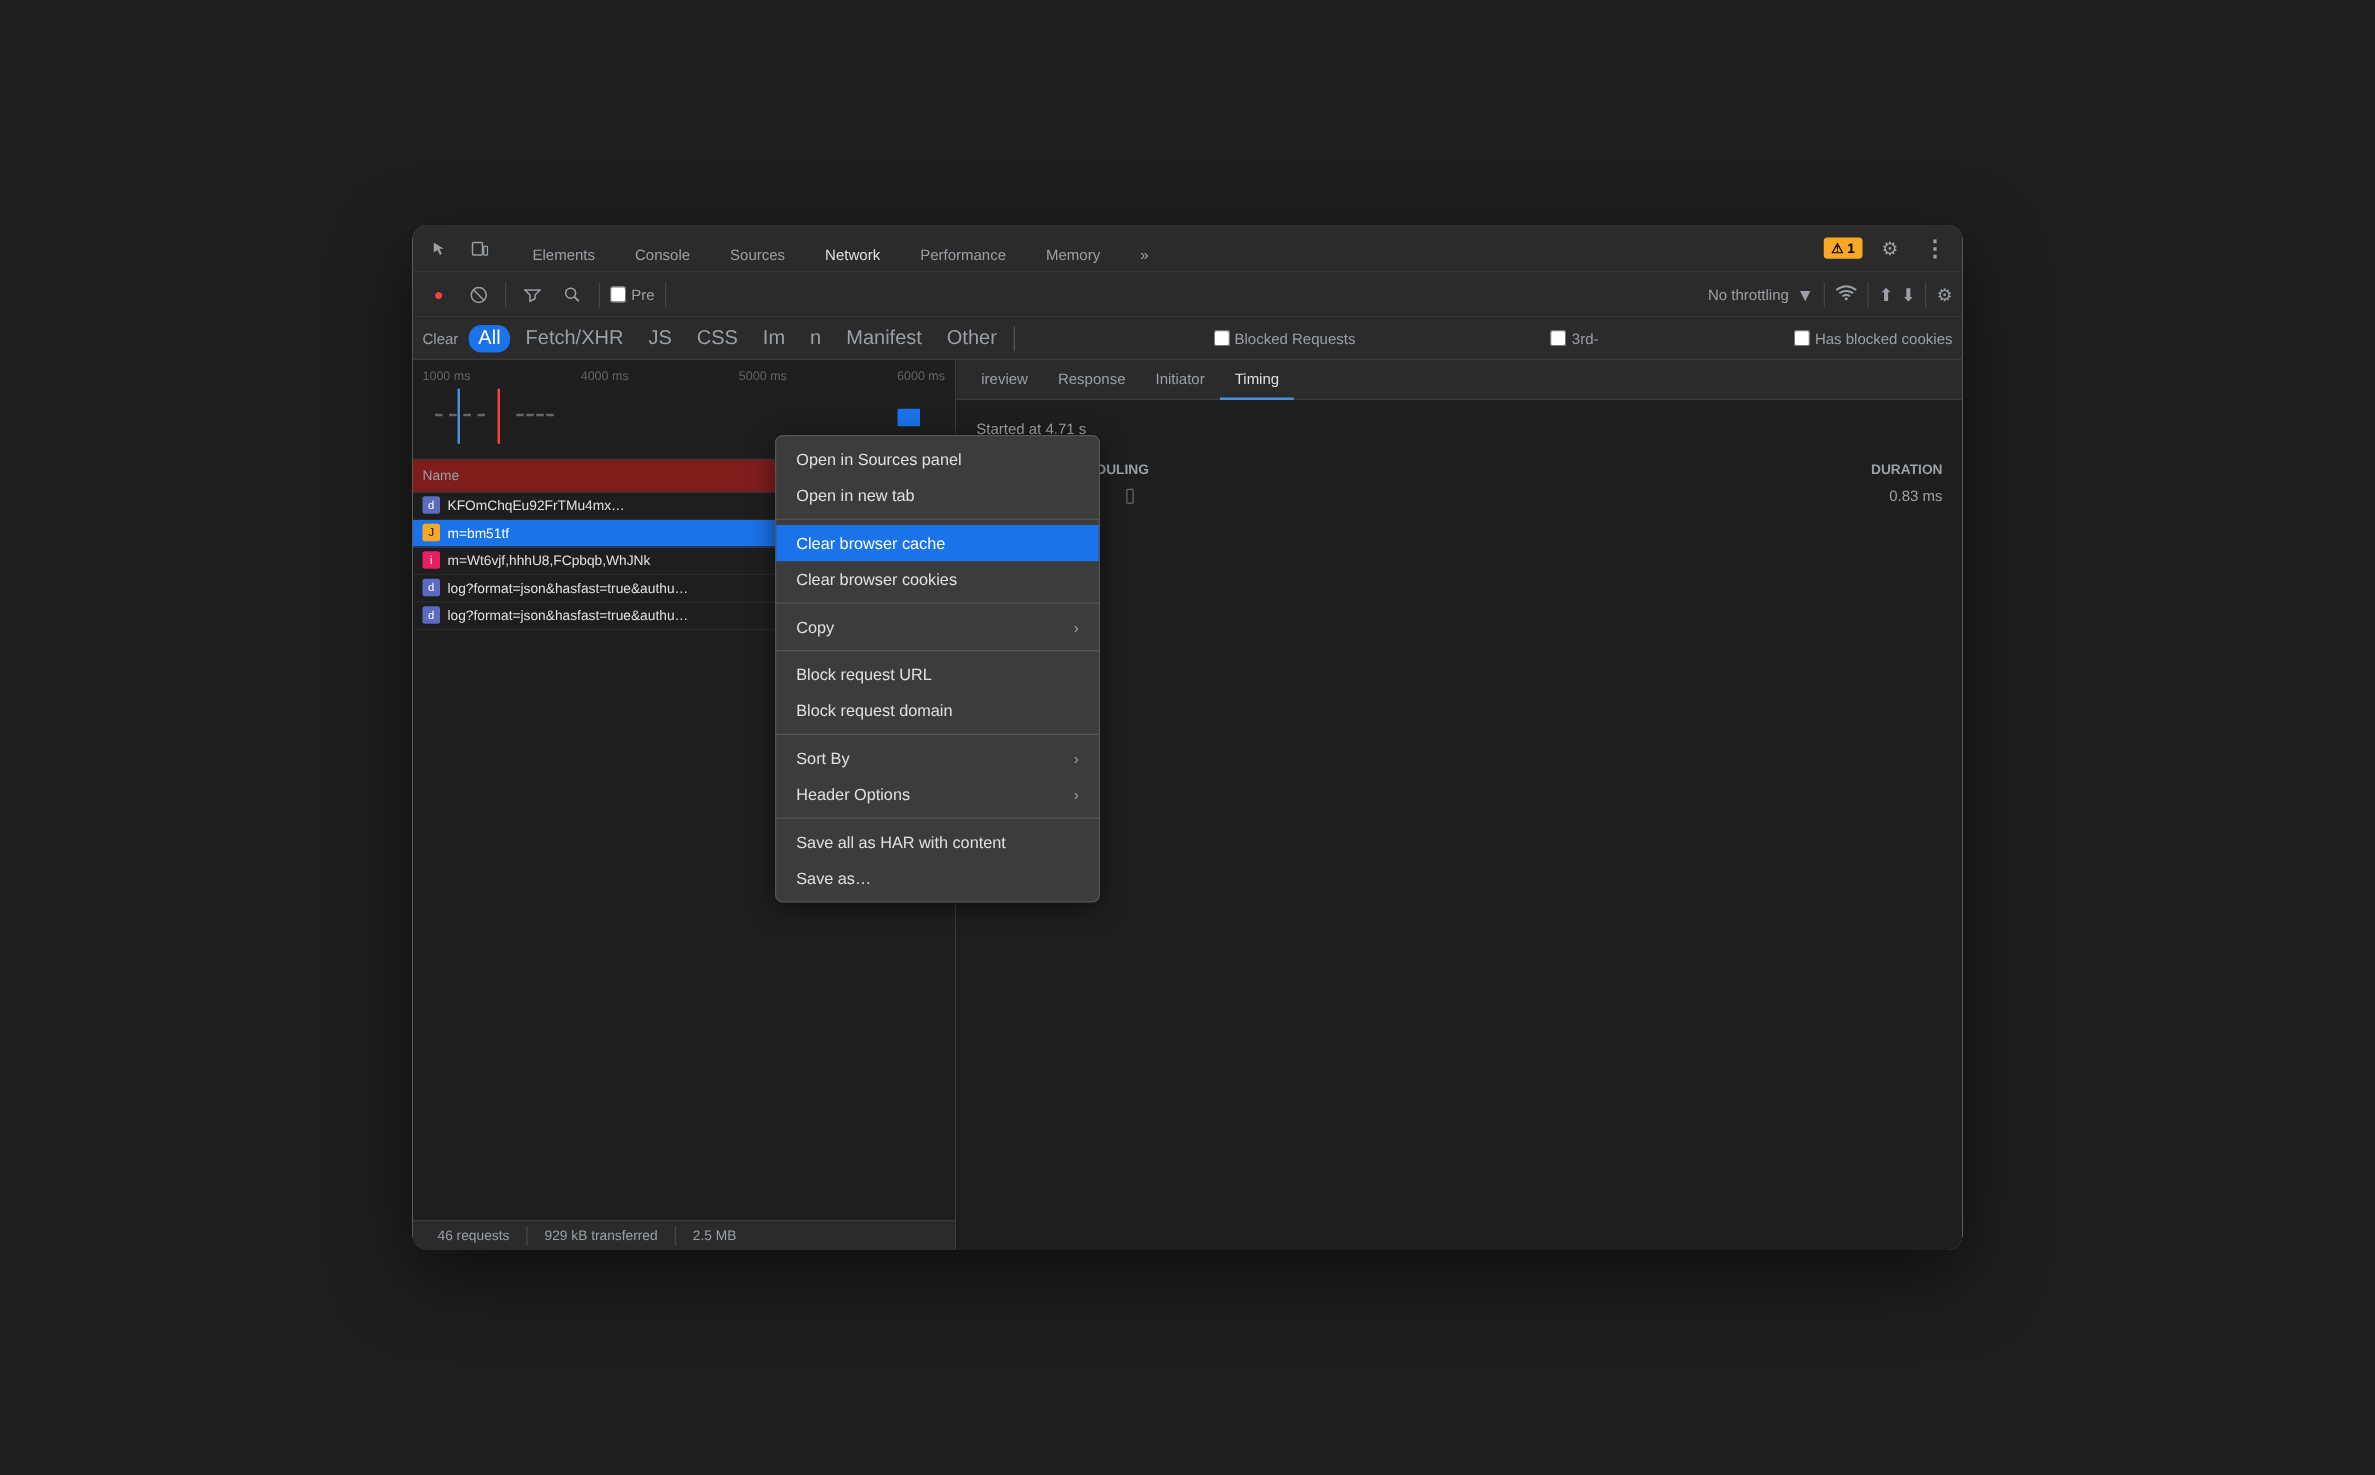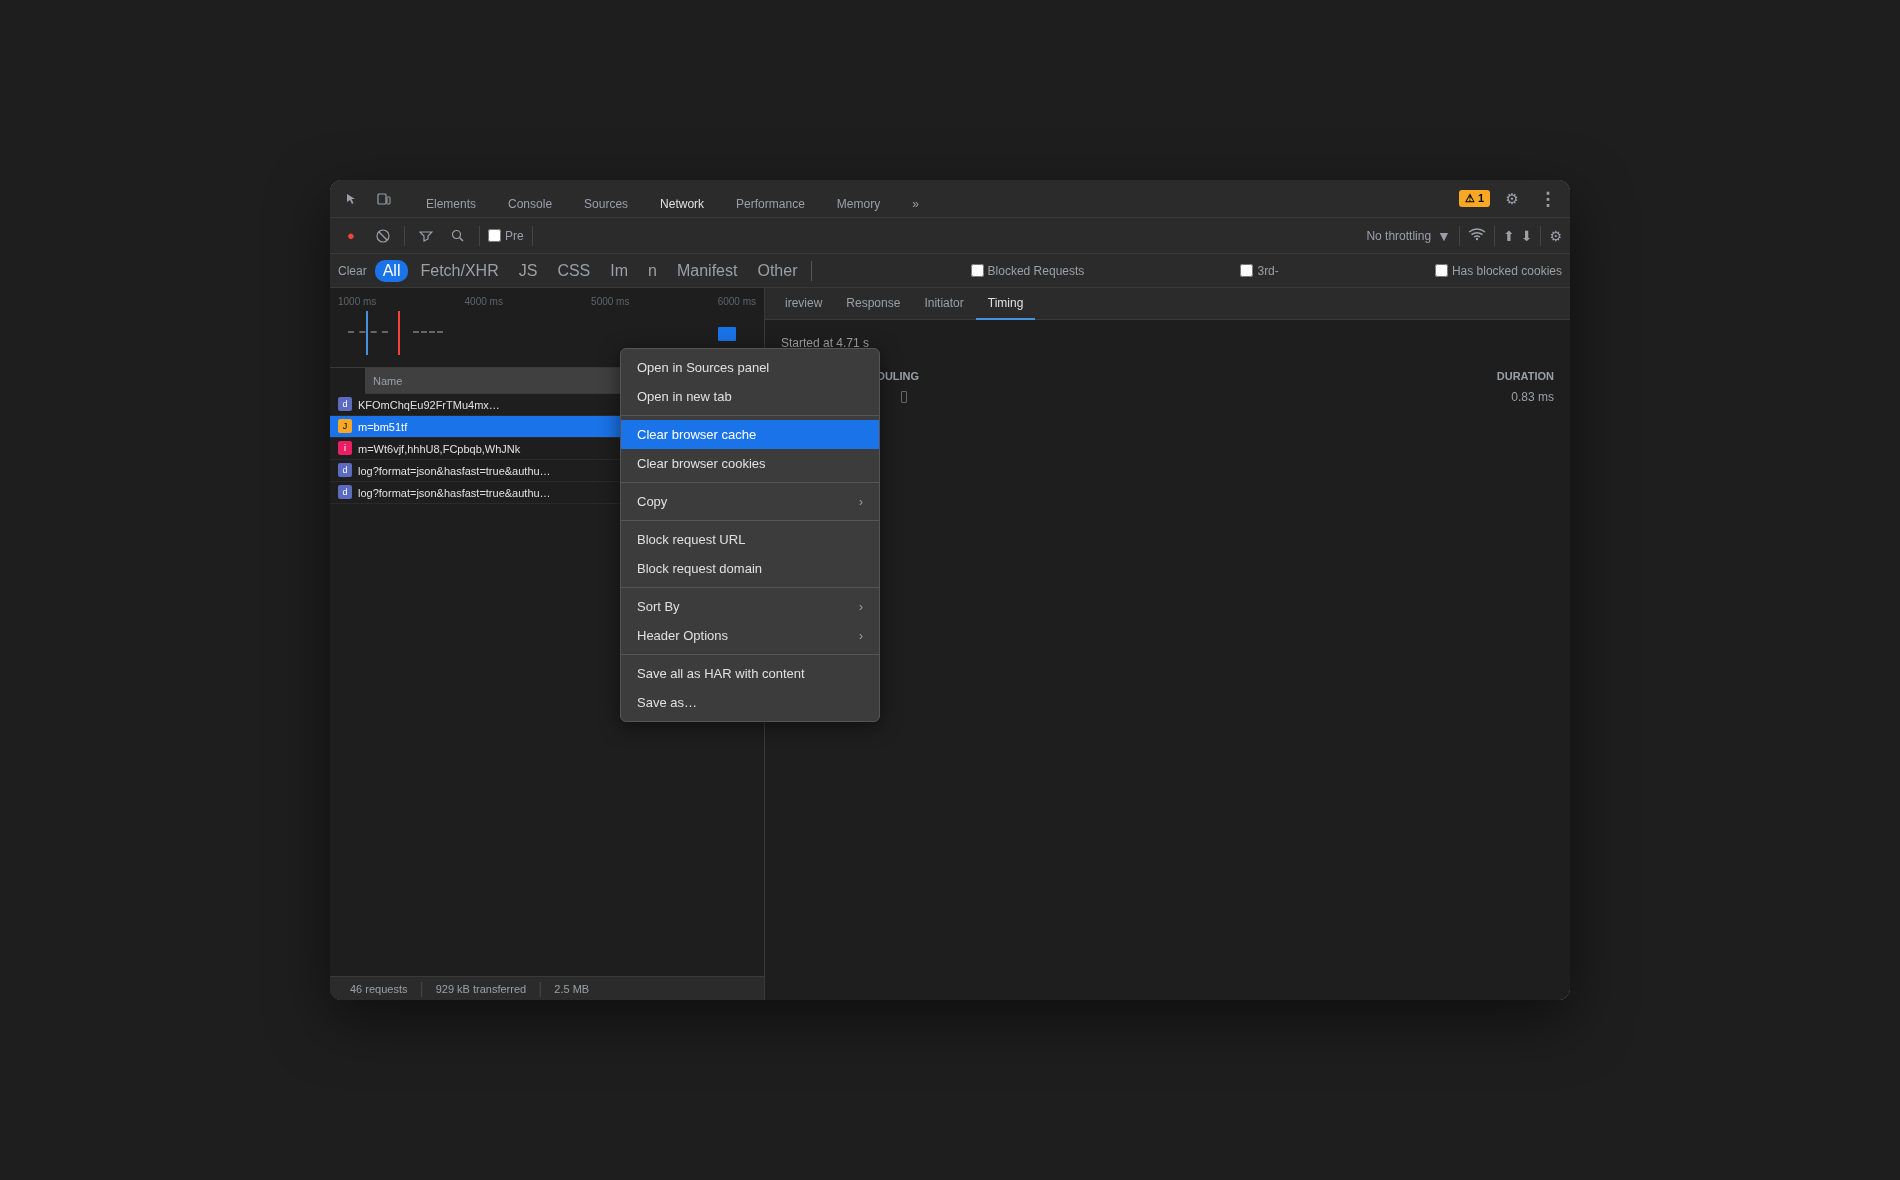--- a/index.html
+++ b/index.html
@@ -260,28 +260,27 @@
       font-size: 10px;
       margin-bottom: 4px;
     }
     .waterfall-lines {
       position: relative;
       height: 48px;
     }
 
     
     .network-header {
-      background: #404040;
+      background: #7f1d1d;
       height: 26px;
       display: flex;
       align-items: center;
       padding: 0 8px;
       border-bottom: 1px solid #3a3a3a;
       flex-shrink: 0;
-      margin-left: 35px;
     }
     .net-col-name {
       color: #9aa0a6;
       font-size: 11px;
       font-weight: 500;
     }
 
     
     .network-rows {
       flex: 1;

